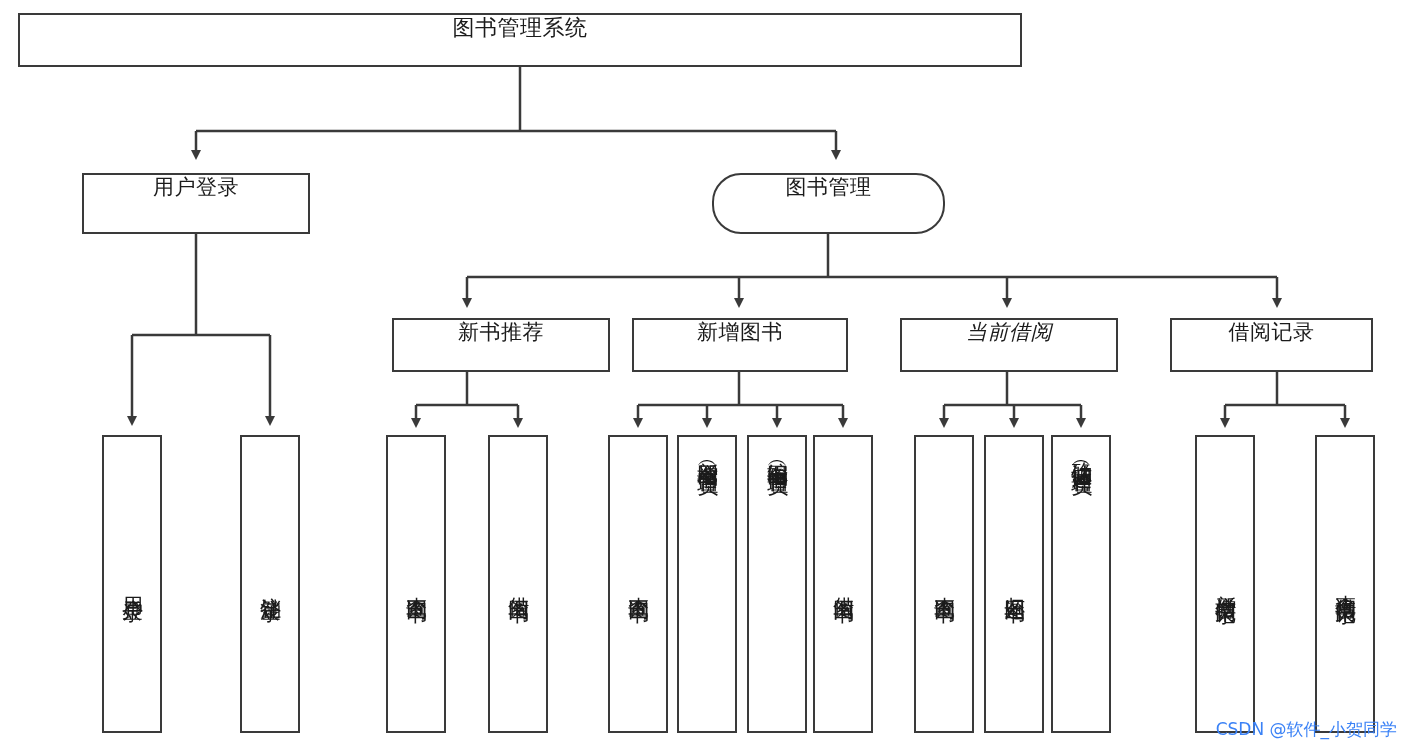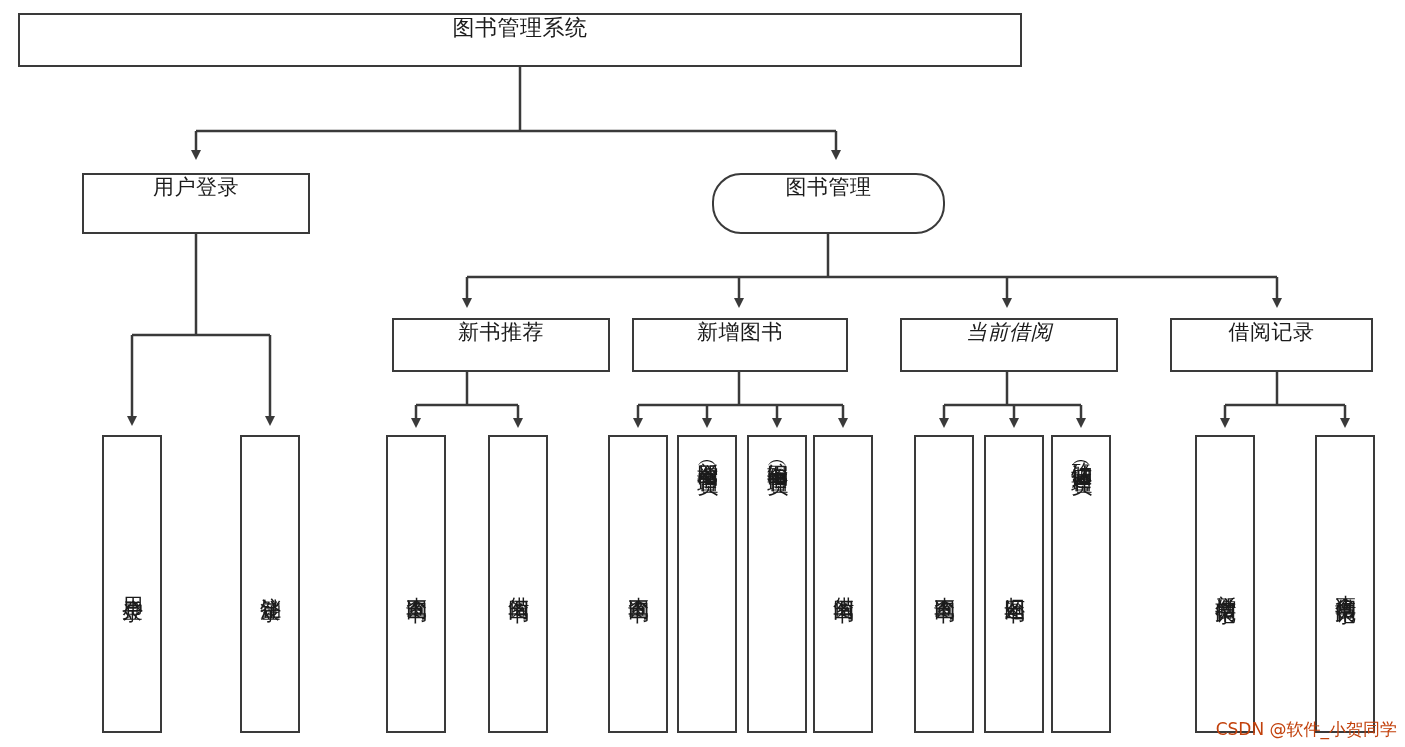--- a/index.html
+++ b/index.html
@@ -64,21 +64,21 @@
     stroke: #3a3a3a;
     stroke-width: 2.5;
     fill: none;
   }
   .arrowhead { fill: #3a3a3a; }
   #watermark {
     position: absolute;
     right: 8px;
     bottom: 6px;
     font-size: 17px;
-    color: #c2410c;
+    color: #3b82f6;
     font-family: "DejaVu Sans", "Liberation Sans", sans-serif;
     white-space: nowrap;
   }
 </style>
 </head>
 <body>
 
 <div id="canvas">
 
   <svg class="links" viewBox="0 0 1405 747">

